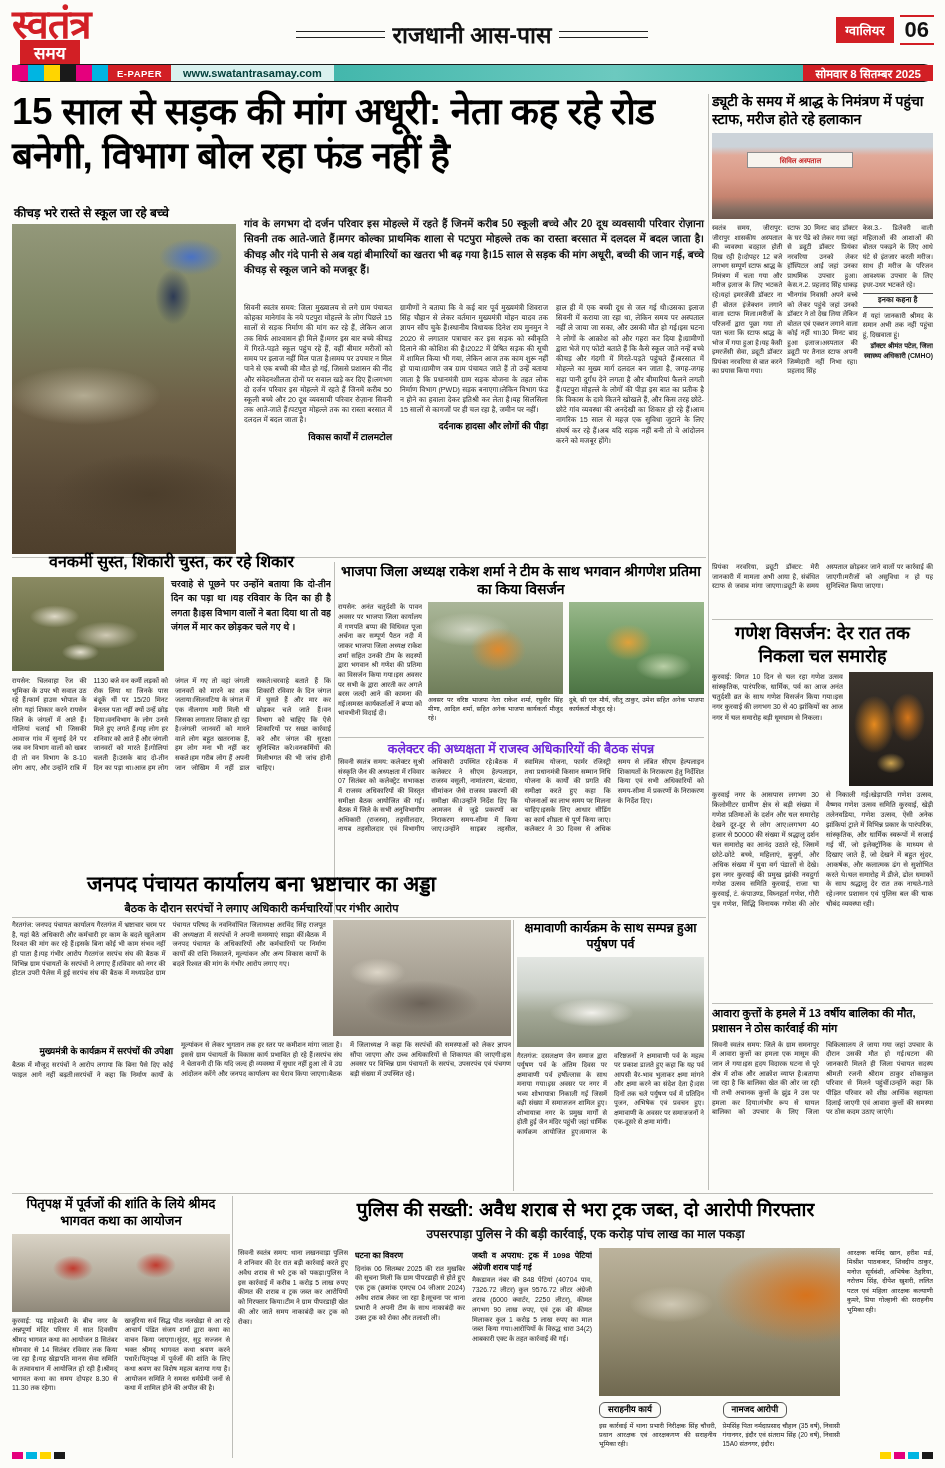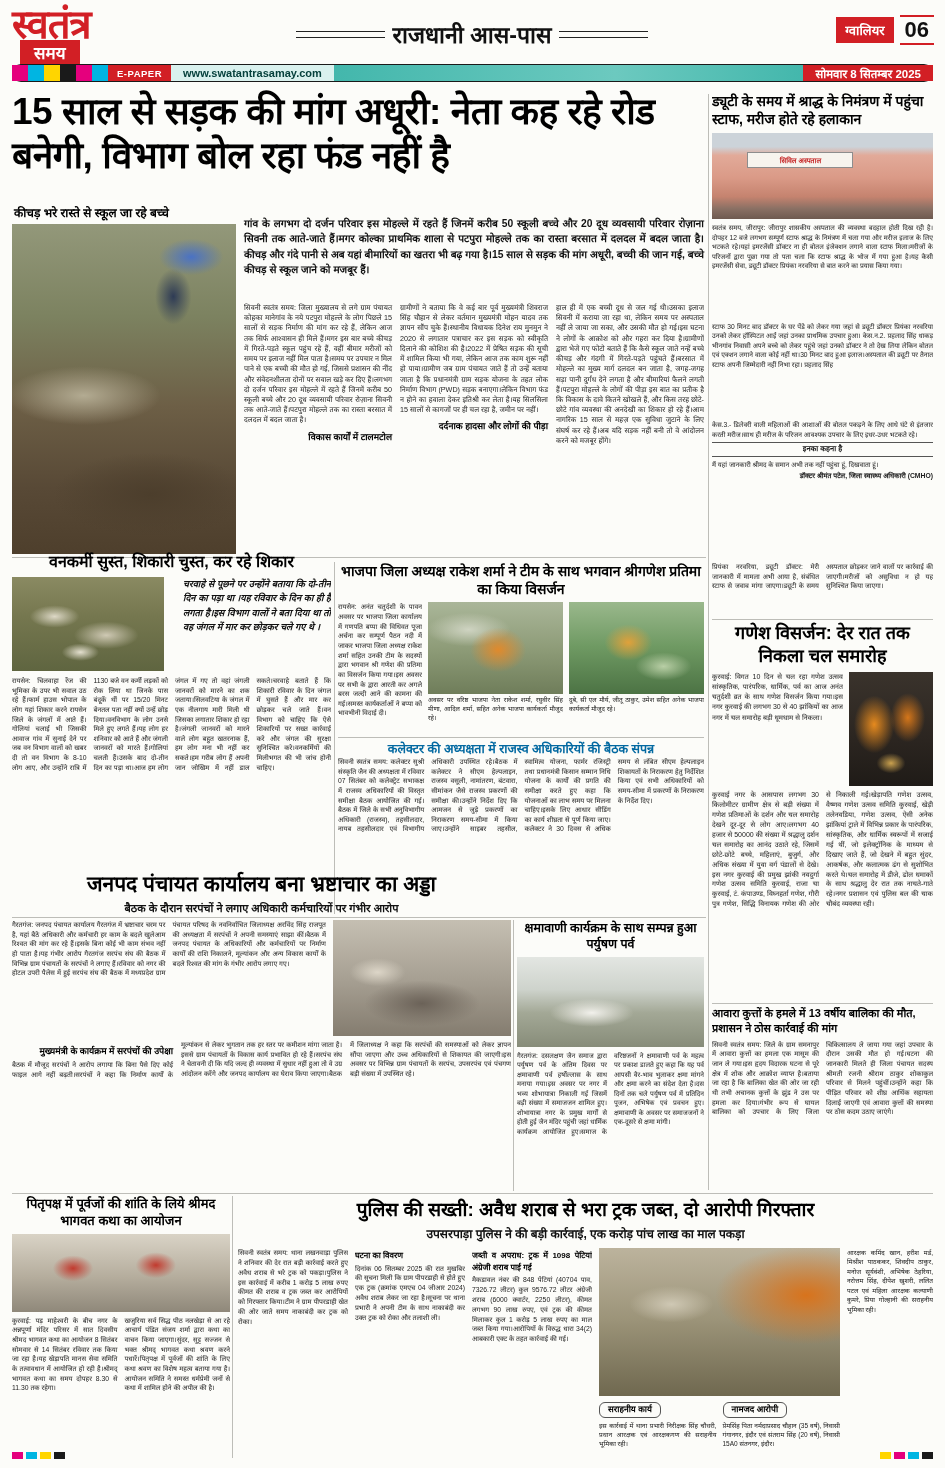--- a/index.html
+++ b/index.html
@@ -92,45 +92,45 @@
   #lead-kicker { left:14px; top:204px; width:228px; font-size:12px; font-weight:800; color:#000; }
   #lead-photo { left:12px; top:224px; width:224px; height:330px; }
   #lead-intro { left:244px; top:216px; width:460px; font-size:10.3px; font-weight:bold; line-height:1.5; text-align:justify; color:#111; }
   #lead-body { left:244px; top:303px; width:460px; height:251px; }
   #lead-body .body-txt { font-size:7.2px; }
 
   
   #hospital { left:712px; top:92px; width:221px; height:464px; }
   #hospital h2 { font-size:14px; line-height:1.3; font-weight:800; color:#000; }
   #hospital .ph { width:100%; height:86px; margin:5px 0 4px; }
-  .h-cols { display:flex; gap:5px; height:290px; overflow:hidden;flex-direction:column; }
+  .h-cols { display:flex; gap:5px; height:290px; overflow:hidden; }
   .h-col { flex:1; font-size:6.7px; line-height:1.42; text-align:justify; }
   .h-quote-head { font-weight:bold; font-size:7.5px; text-align:center; border-top:1px solid #555; border-bottom:1px solid #555; margin:3px 0; padding:1px 0; }
   #hospital-cont { left:712px; top:562px; width:221px; height:56px; }
 
   
   #forest { left:12px; top:550px; width:319px; height:352px; }
   #forest h2 { font-size:16px; font-weight:800; text-align:center; color:#000; margin-bottom:5px; }
-  .f-row { display:flex; gap:19px; margin-bottom:5px;font-style:italic; }
+  .f-row { display:flex; gap:7px; margin-bottom:5px; }
   #forest .ph { width:152px; height:94px; flex:none; }
   .f-quote { flex:1; font-size:9.3px; font-weight:600; line-height:1.55; text-align:justify; color:#111; }
   #forest .cols-4 { height:198px; overflow:hidden; }
   #forest .body-txt { font-size:6.8px; }
 
   
   #bjp { left:338px; top:562px; width:366px; height:174px; }
   #bjp h2 { font-size:14px; font-weight:800; text-align:center; line-height:1.3; color:#000; margin-bottom:4px; }
   .b-row { display:flex; gap:6px; }
   .b-txt { width:84px; flex:none; font-size:6.8px; line-height:1.42; text-align:justify; height:128px; overflow:hidden; }
   .b-fig { flex:1; }
   .b-fig .ph { width:100%; height:92px; }
 
   
   #collector { left:338px; top:740px; width:366px; height:174px; }
-  #collector h2 { font-size:12.5px; font-weight:800; text-align:center; color:#0369a1; }
+  #collector h2 { font-size:12.5px; font-weight:800; text-align:center; color:#6d28d9; }
   #collector .cols-4 { height:146px; overflow:hidden; }
   #collector .body-txt { font-size:6.8px; }
 
   
   #ganesh { left:712px; top:622px; width:221px; height:378px; }
   #ganesh h2 { font-size:18px; font-weight:800; text-align:center; line-height:1.25; color:#000; margin-bottom:5px; }
   .g-row { display:flex; gap:6px; margin-bottom:4px; }
   .g-txt { flex:1; font-size:7px; line-height:1.45; text-align:justify; height:114px; overflow:hidden; }
   #ganesh .ph { width:84px; height:114px; flex:none; }
   #ganesh .cols-2 { height:200px; overflow:hidden; }

